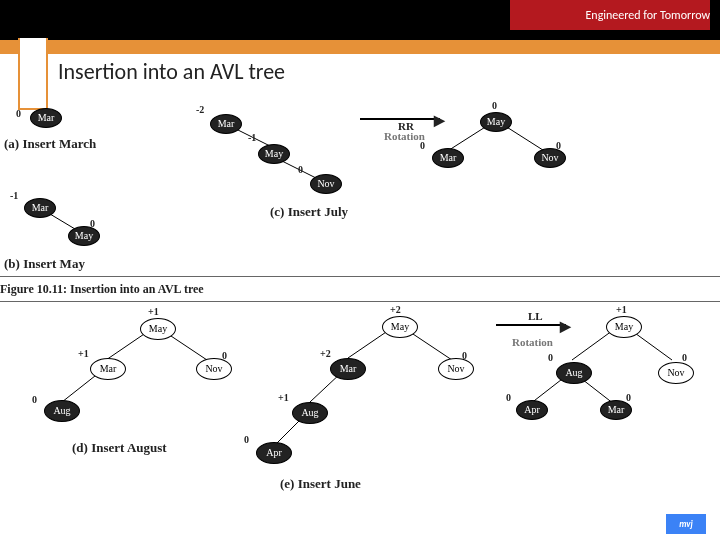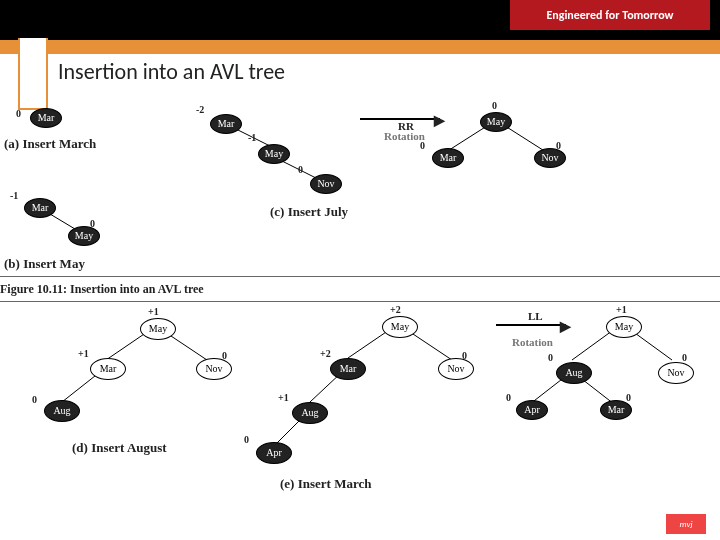--- a/index.html
+++ b/index.html
@@ -1,33 +1,33 @@
 <!DOCTYPE html>
 <html><head>
 <meta charset="utf-8">
 <style>
   html,body{margin:0;padding:0;width:720px;height:540px;background:#fff;font-family:Calibri,Arial,sans-serif;overflow:hidden}
   .header{height:40px;background:#000;position:relative}
-  .header-red{position:absolute;right:10px;top:0;height:30px;width:200px;background:#b4191f;color:#fff;font-size:12px;font-weight:bold;line-height:30px;text-align:center}
+  .header-red{position:absolute;right:10px;top:0;height:30px;width:200px;background:#b4191f;color:#fff;font-size:12px;font-weight:normal;line-height:30px;text-align:right}
   .orange-strip{height:14px;background:#e69138;margin-top:0}
   .lmark{position:absolute;left:18px;top:38px;width:26px;height:70px;background:#fff;border:2px solid #e69138;border-top:none}
   .title{position:absolute;left:58px;top:58px;font-size:22px;color:#222}
   .canvas{position:absolute;left:0;top:100px;width:720px;height:440px;font-family:"Times New Roman",serif;font-size:12px;color:#222}
   .node{position:absolute;border:1px solid #000;border-radius:50%;text-align:center;font-size:10px;line-height:1}
   .node.dark{background:#222;color:#fff}
   .node.light{background:#fff;color:#000}
   .bf{position:absolute;font-size:10px;font-weight:bold}
   .lbl{position:absolute;font-weight:bold;font-size:13px}
   .arrow{position:absolute;font-size:14px;font-weight:bold}
   .rotlbl{position:absolute;font-size:11px;font-weight:bold}
   svg.edge{position:absolute;left:0;top:0;width:720px;height:440px;pointer-events:none}
   svg.edge line{stroke:#000;stroke-width:1}
   .figcap{position:absolute;font-weight:bold;font-size:12px}
   .figbox{position:absolute;border-top:1px solid #666;border-bottom:1px solid #666;height:24px;line-height:24px;width:100%}
-  .footer-logo{position:absolute;right:14px;bottom:6px;width:40px;height:20px;background:#ef4444;color:#fff;font-size:9px;font-weight:normal;text-align:center;line-height:20px;font-style:italic}
+  .footer-logo{position:absolute;right:14px;bottom:6px;width:40px;height:20px;background:#3b82f6;color:#fff;font-size:9px;font-weight:bold;text-align:center;line-height:20px;font-style:italic}
   .faint{color:#777}
 </style>
 </head>
 <body>
 
 <div class="header">
   <div class="header-red">
     <span>Engineered for Tomorrow</span>
   </div>
 </div>
@@ -126,17 +126,17 @@
   <div class="node light" style="left:606px;top:216px;width:34px;height:20px;line-height:20px">May</div>
   <div class="bf" style="left:548px;top:252px">0</div>
   <div class="node dark" style="left:556px;top:262px;width:34px;height:20px;line-height:20px">Aug</div>
   <div class="bf" style="left:682px;top:252px">0</div>
   <div class="node light" style="left:658px;top:262px;width:34px;height:20px;line-height:20px">Nov</div>
   <div class="bf" style="left:506px;top:292px">0</div>
   <div class="node dark" style="left:516px;top:300px;width:30px;height:18px;line-height:18px">Apr</div>
   <div class="bf" style="left:626px;top:292px">0</div>
   <div class="node dark" style="left:600px;top:300px;width:30px;height:18px;line-height:18px">Mar</div>
 
-  <div class="lbl" style="left:280px;top:376px">(e) Insert March</div>
+  <div class="lbl" style="left:280px;top:376px">(e) Insert June</div>
 
 </div>
 
 <div class="footer-logo">mvj</div>
 
 </body></html>

